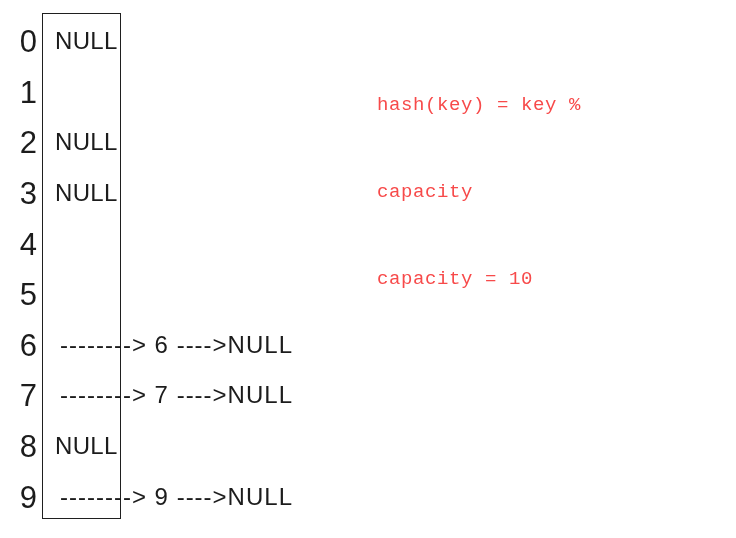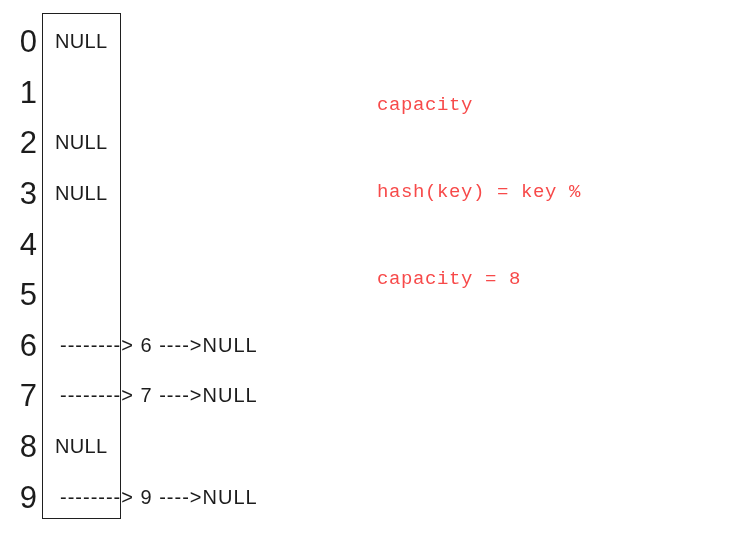--- a/index.html
+++ b/index.html
@@ -49,21 +49,21 @@
     transform: translateY(-50%);
     font-size: 31px;
     line-height: 1;
     color: var(--ink, #1c1c1c);
   }
   .cell {
     position: absolute;
     left: 55px;
     top: 50%;
     transform: translateY(-50%);
-    font-size: 20px;
+    font-size: 24px;
     line-height: 1;
     white-space: pre;
     letter-spacing: 0.3px;
     color: var(--ink, #1c1c1c);
   }
   .cell.chain {
     left: 60px;
     letter-spacing: 1px;
   }
   .annotation {
@@ -130,18 +130,18 @@
     </div>
 
     <div class="row">
       <span class="idx">9</span>
       <span class="cell chain">--------&gt; 9 ----&gt;NULL</span>
     </div>
 
   </div>
 
   <div class="annotation">
+    <div>hash(key) = key %</div>
     <div>capacity</div>
-    <div>hash(key) = key %</div>
-    <div>capacity = 8</div>
+    <div>capacity = 10</div>
   </div>
 
 </div>
 
 </body></html>

